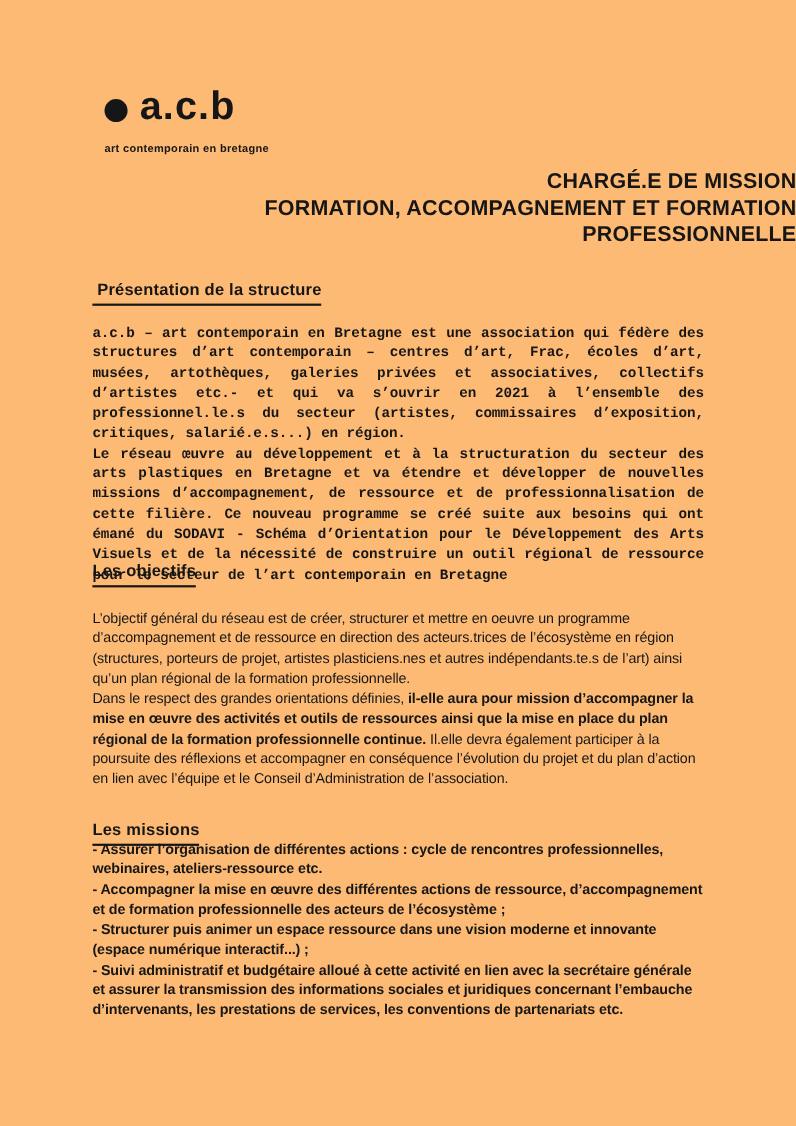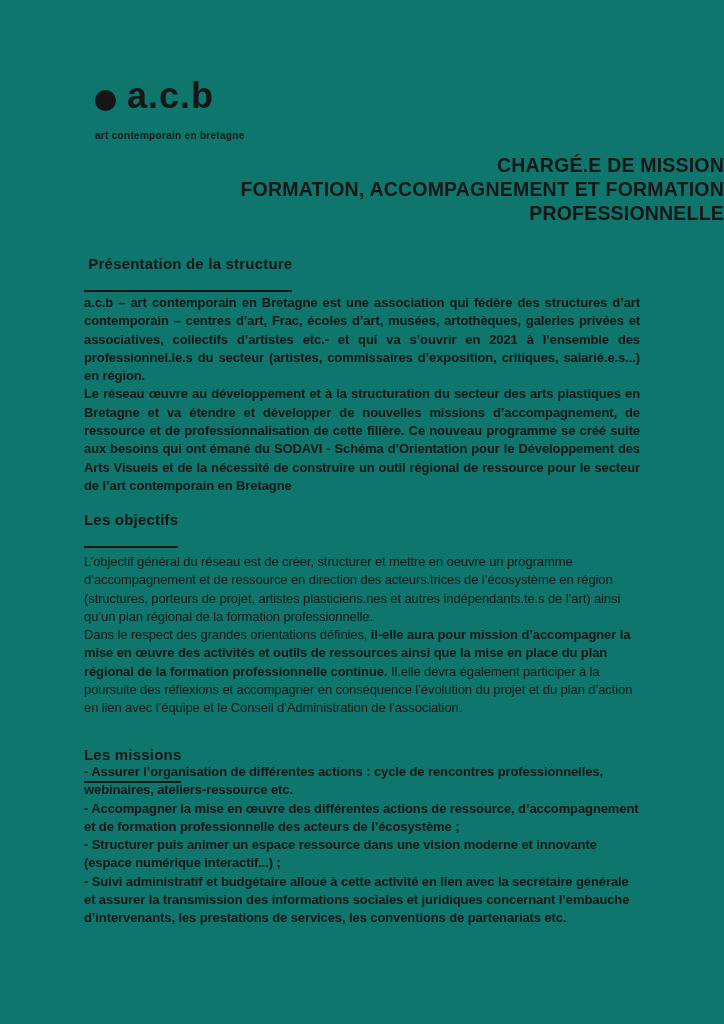--- a/index.html
+++ b/index.html
@@ -4,21 +4,21 @@
 <style>
   html, body {
     margin: 0;
     padding: 0;
     background: #ffffff;
   }
   .page {
     position: relative;
     width: 724px;
     height: 1024px;
-    background: #0f766e;
+    background: #fdba74;
     font-family: "Liberation Sans", sans-serif;
     color: #161616;
     overflow: hidden;
   }
 
   
   .logo {
     position: absolute;
     left: 95px;
     top: 78px;
@@ -67,38 +67,38 @@
   .section-heading-wrap {
     position: absolute;
     left: 84px;
   }
   .section-heading {
     display: inline-block;
     font-weight: bold;
     font-size: 15px;
     letter-spacing: 0.2px;
     border-bottom: 2px solid #161616;
-    padding-bottom: 18px;
+    padding-bottom: 4px;
     white-space: pre;
   }
 
   
   .text-block {
     position: absolute;
     left: 84px;
     width: 556px;
     font-size: 13px;
     line-height: 18.3px;
     letter-spacing: -0.1px;
   }
   .text-block p {
     margin: 0;
   }
   .bold { font-weight: bold; }
-  .justify { text-align: justify; }
+  .justify { text-align: justify; font-family: Liberation Mono, monospace; }
 
   .pos-presentation-heading { top: 255px; }
   .pos-presentation-body    { top: 294px; }
   .pos-objectifs-heading    { top: 511px; }
   .pos-objectifs-body       { top: 553px; }
   .pos-missions-heading     { top: 746px; }
   .pos-missions-body        { top: 763px; }
 </style>
 </head>
 <body>

